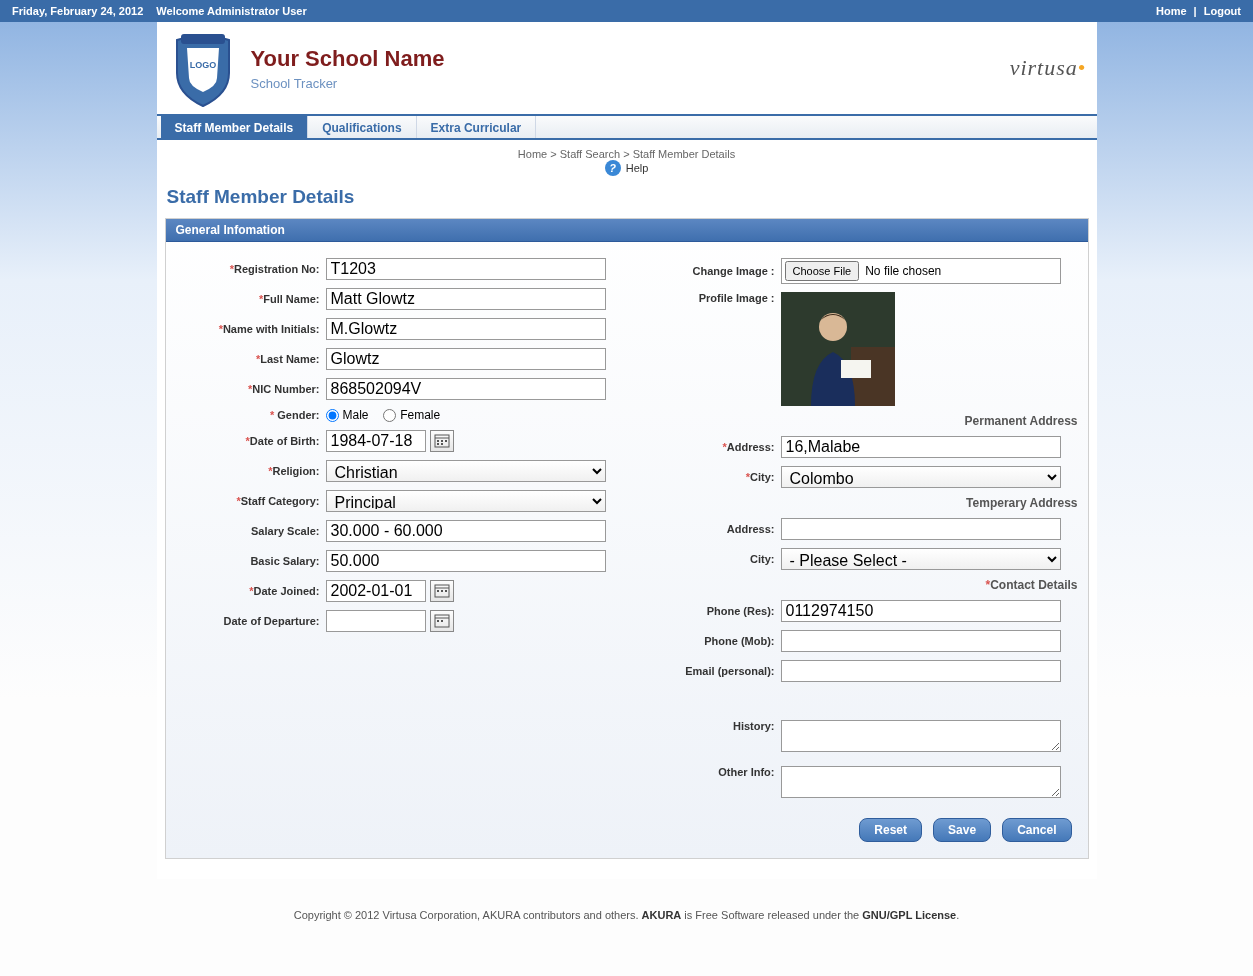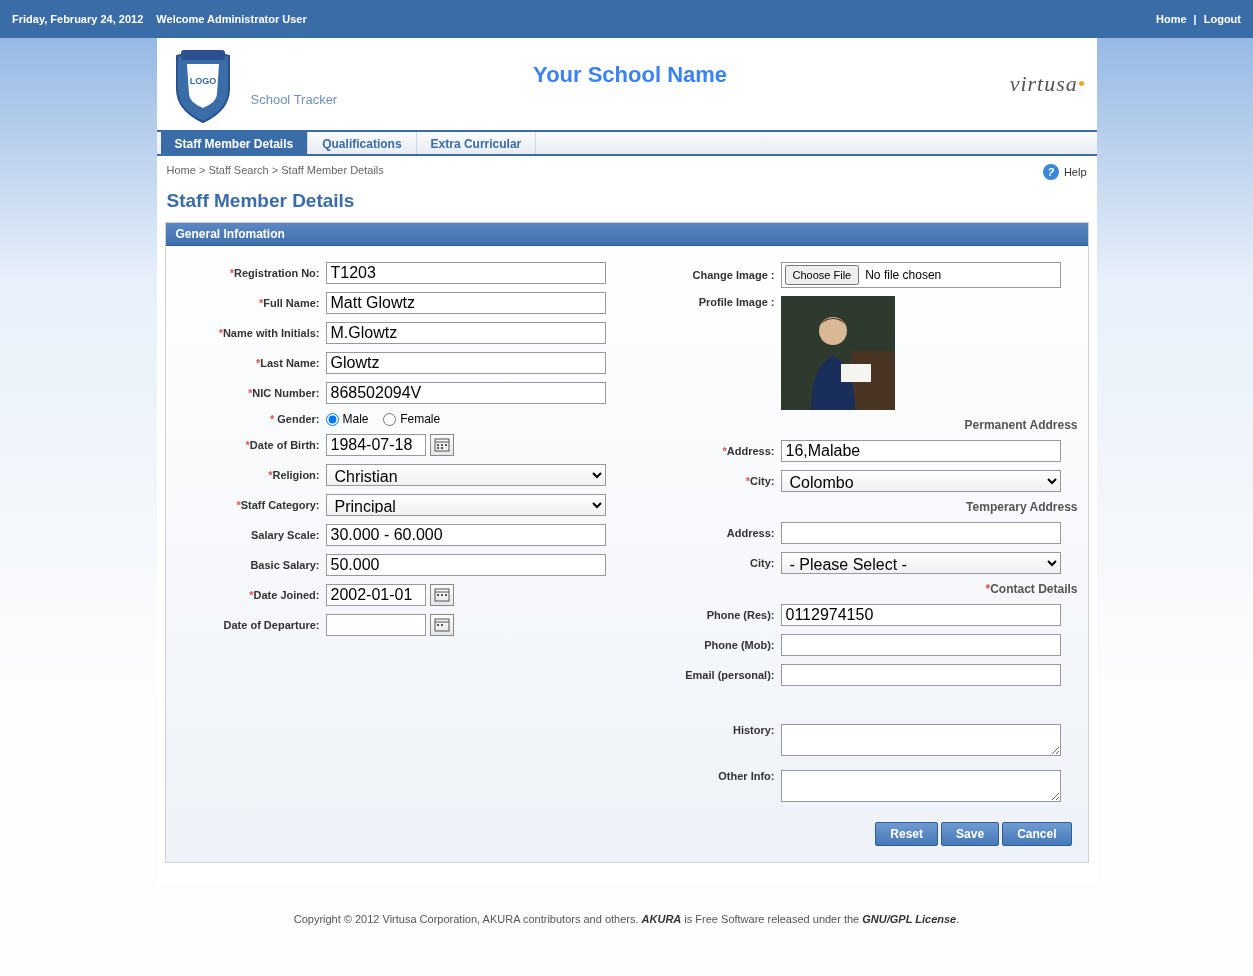--- a/index.html
+++ b/index.html
@@ -1,34 +1,34 @@
 <!DOCTYPE html>
 <html><head>
 <meta charset="utf-8">
 <style>
 * { box-sizing: border-box; margin: 0; padding: 0; }
 body { font-family: Verdana, Arial, sans-serif; font-size: 11px; background: linear-gradient(to bottom, #8ab0e0 0%, #e8f0fa 40%, #fdfdfd 100%) no-repeat; background-size: 100% 700px; background-color: #fdfdfd; min-height: 976px; }
-.topbar { background: #3a6ca8; color: #fff; height: 38px; display: flex; justify-content: space-between; align-items: center; padding: 0 12px; font-size: 11px; font-weight: bold; }
+.topbar { background: #3a6ca8; color: #fff; height: 22px; display: flex; justify-content: space-between; align-items: center; padding: 0 12px; font-size: 11px; font-weight: bold; }
 .topbar .left span { margin-right: 10px; }
 .topbar .right a { color: #fff; text-decoration: none; }
 .topbar .right .sep { margin: 0 4px; color: #fff; }
 .container { width: 940px; margin: 0 auto; background: #fff; }
 .header { display: flex; align-items: center; padding: 6px 10px; }
 .logo { width: 72px; height: 80px; position: relative; }
 .shield { position:absolute; inset:0; }
 .header-text { margin-left: 12px; flex:1; }
-.header-text h1 { color: #3b82f6; font-size: 22px; font-weight: bold; text-align: center; }
+.header-text h1 { color: #7f1d1d; font-size: 22px; font-weight: bold; }
 .header-text .sub { color: #6c91c0; font-size: 13px; margin-top: 4px; }
 .virtusa { color: #555; font-size: 22px; font-family: Georgia, serif; font-style: italic; letter-spacing:1px; }
 .virtusa .accent { color: #f5a623; font-style: normal; }
 .navbar { background: linear-gradient(#fafbfc, #e8edf3); border-top: 2px solid #3a6ca8; border-bottom: 2px solid #3a6ca8; height: 26px; display: flex; align-items: stretch; padding-left: 4px; }
 .navbar .tab { color: #3a6ca8; font-weight: bold; font-size: 12px; padding: 5px 14px; cursor: pointer; border-right: 1px solid #cfd8e6; }
 .navbar .tab.active { background: #3a6ca8; color: #fff; }
 .content { background: #fff; padding-bottom: 20px; }
-.breadcrumb-row { display:flex; justify-content:space-between; padding: 8px 10px 4px 10px; color:#666; font-size:11px;}
+.breadcrumb-row { display:flex; justify-content:space-between; align-items:center; padding: 8px 10px 4px 10px; color:#666; font-size:11px;flex-direction:column;}
 .breadcrumb-row a { color: #666; text-decoration:none; }
 .breadcrumb-row .help { display:flex; align-items:center; gap:5px; cursor:pointer; color:#333; }
 .help-icon { width:16px; height:16px; border-radius:50%; background:#3a88d6; color:#fff; display:flex; align-items:center; justify-content:center; font-size:11px; font-weight:bold; font-style:italic; }
 .page-title { color:#3a6ca8; font-size:19px; font-weight:bold; padding: 6px 10px 10px 10px; }
 .panel { margin: 0 8px; border: 1px solid #d0d0d0; background: linear-gradient(to bottom, #ffffff 0%, #eef2f8 100%); padding-bottom: 16px; }
 .panel-header { background: linear-gradient(#5c87c2, #3f6fae); color:#fff; font-weight:bold; font-size:12px; padding: 4px 10px; border-bottom:1px solid #2d5a9a; }
 .form-body { display:flex; padding:16px 10px 6px 10px; gap: 8px; }
 .col { flex:1; }
 .field-row { display:flex; align-items:center; margin-bottom: 8px; }
 .field-row label { width: 150px; text-align:right; font-weight:bold; color:#333; font-size:11px; padding-right:6px; }
@@ -39,23 +39,23 @@
 .radio-wrap { font-size:12px; display:flex; align-items:center; gap:4px; }
 .cal-btn { width:24px; height:22px; border:1px solid #888; background: linear-gradient(#fdfdfd,#e6e6e6); margin-left:4px; display:flex; align-items:center; justify-content:center; cursor:pointer; }
 .cal-icon svg { width:16px; height:16px; }
 .subsection { font-weight:bold; color:#555; font-size:12px; margin: 8px 0 8px 0; text-align: right; }
 .subsection .req { color:#d9534f; }
 .profile-img { width:114px; height:114px; background:#2a3a2e; position:relative; overflow:hidden; }
 .file-input { border:1px solid #999; padding:3px; display:flex; align-items:center; height:26px; width: 280px; background:#fff; font-size:12px; }
 .file-input button { margin-right:6px; font-size:11px; padding:2px 6px; }
 .field-row textarea { width:280px; height:32px; border:1px solid #999; font-size:12px; padding:2px 4px; resize: both; }
 .actions { text-align:right; padding: 6px 16px 0 0; }
-.actions button { background: linear-gradient(#6f9bd1, #4478b8); color:#fff; border:1px solid #2f5d9c; font-weight:bold; font-size:12px; padding:4px 14px; cursor:pointer; border-radius:2px; }
+.actions button { background: linear-gradient(#6f9bd1, #4478b8); color:#fff; border:1px solid #2f5d9c; font-weight:bold; font-size:12px; padding:4px 14px; margin-left:8px; cursor:pointer; border-radius:8px; }
 .footer { text-align:center; color:#555; font-size:11px; padding: 30px 10px 20px; }
-.footer strong { color:#333;font-style:italic; }
+.footer strong { color:#333; }
 select { appearance:auto; }
 </style>
 </head>
 <body>
 
 <div class="topbar">
   <div class="left">
     <span>Friday, February 24, 2012</span>
     <span>Welcome Administrator User</span>
   </div>

